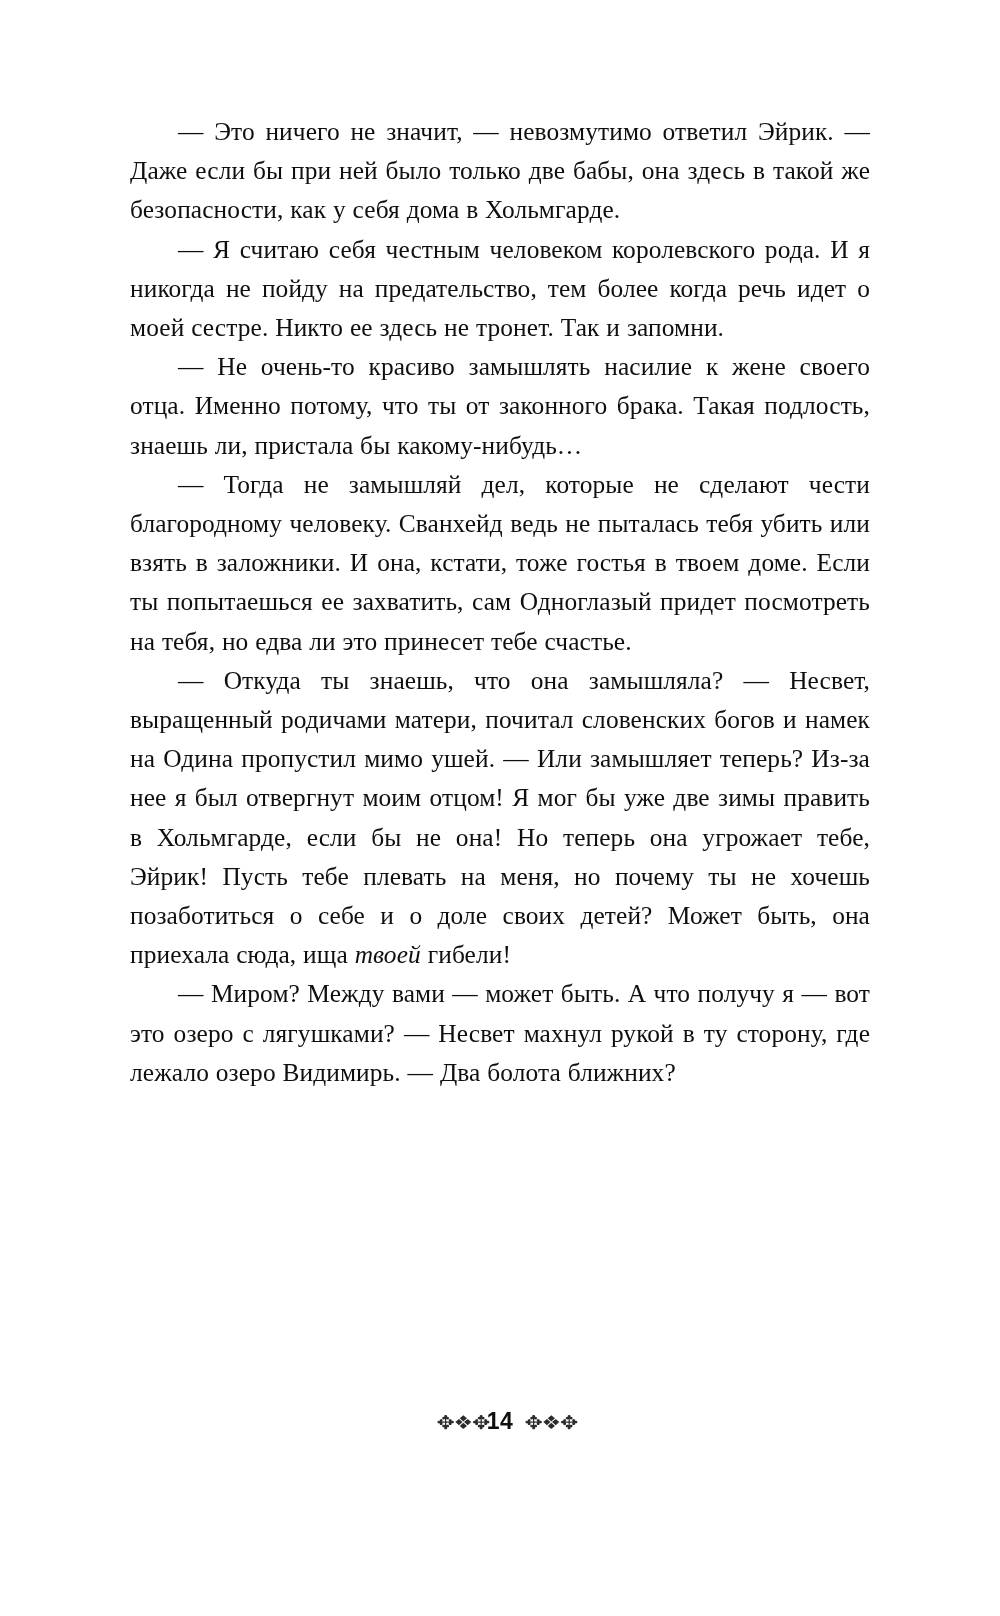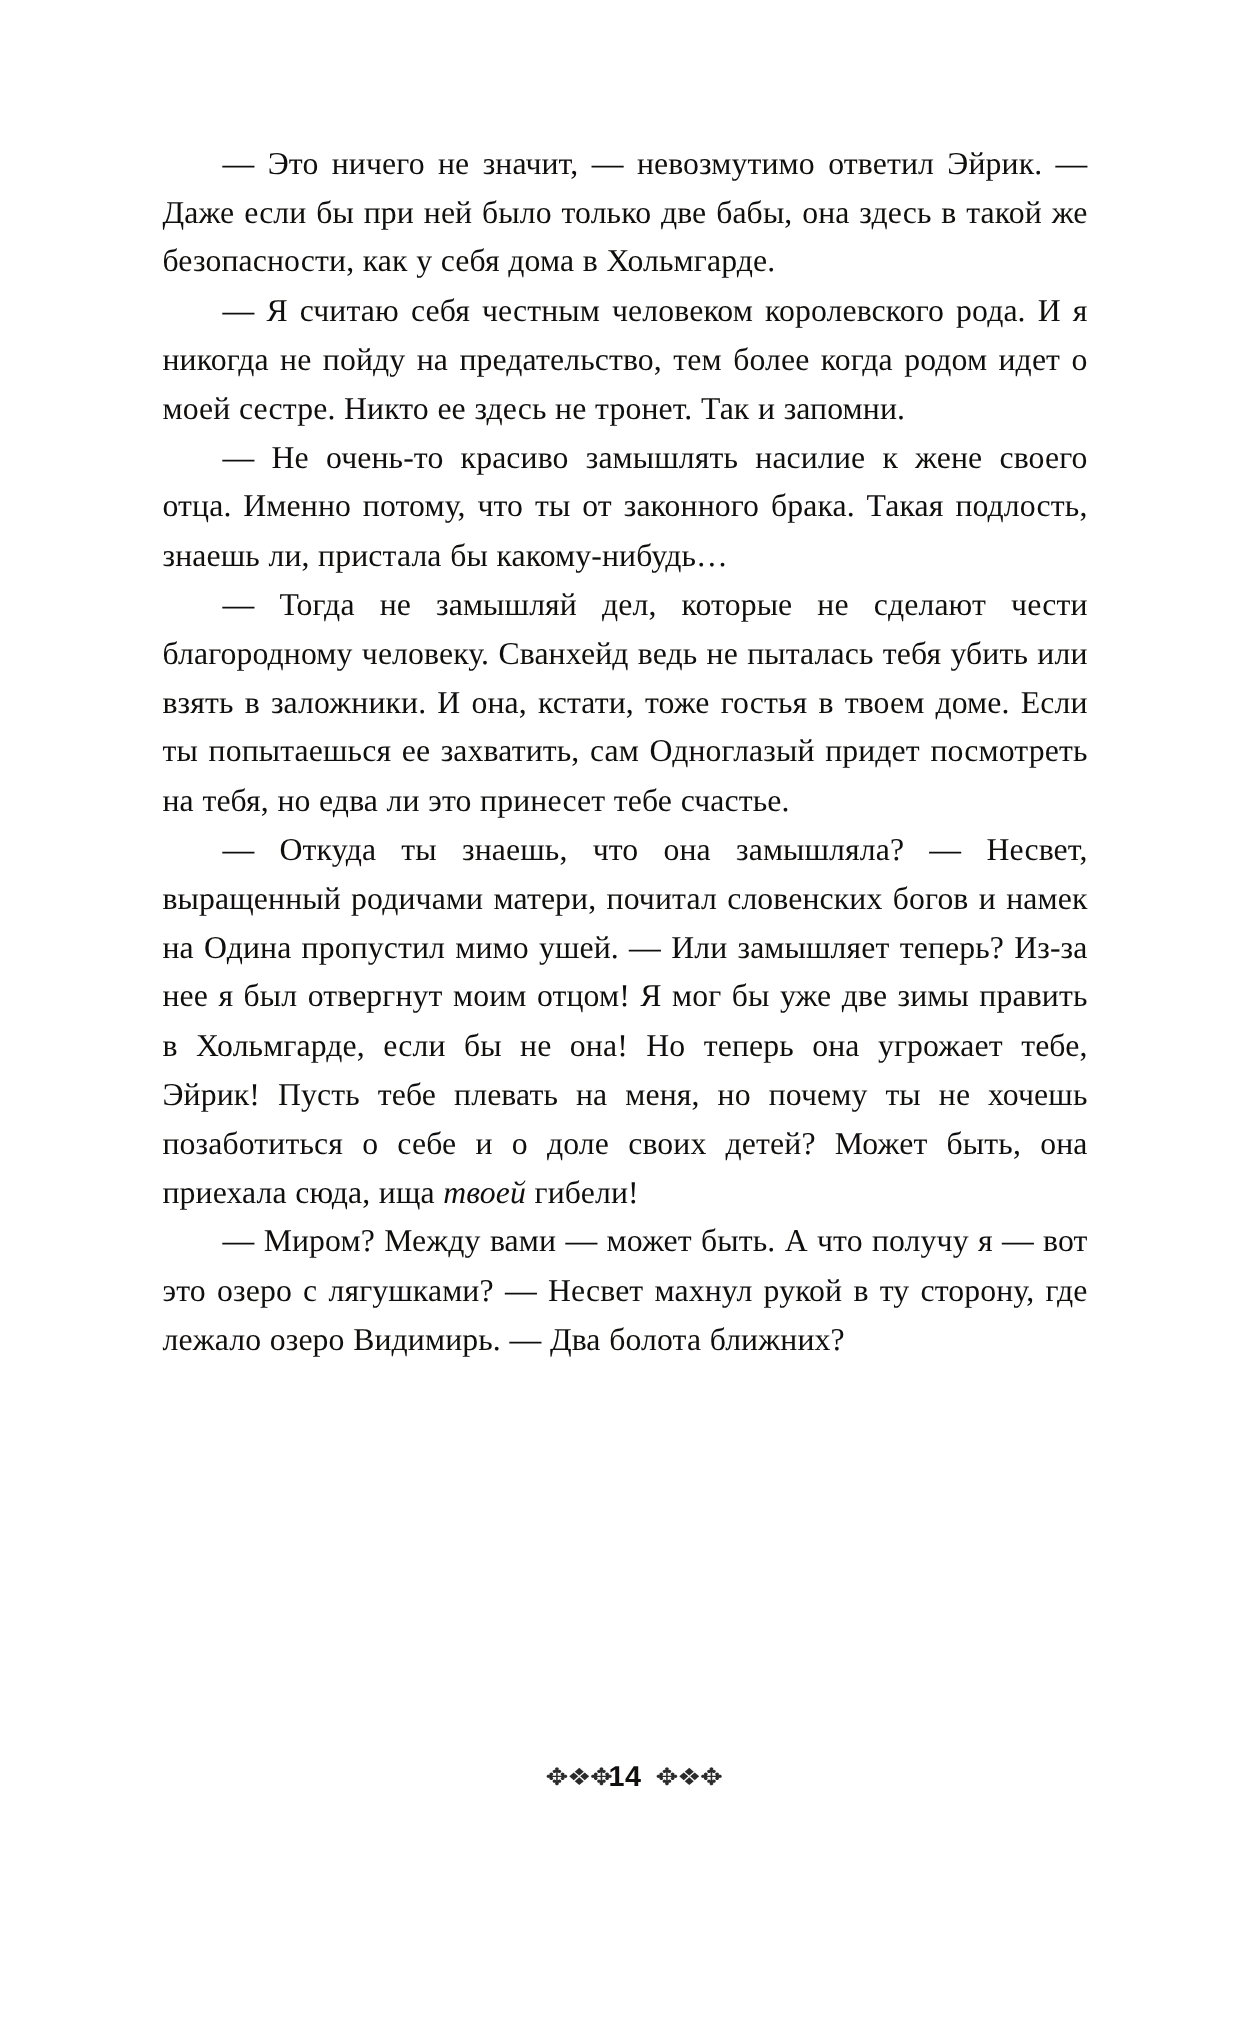--- a/index.html
+++ b/index.html
@@ -79,21 +79,21 @@
   i.em {
   }
 </style>
 </head>
 <body>
 
 <div class="page">
 
   <div class="text-block">
     <p class="para">— Это ничего не значит, — невозмутимо ответил Эйрик. — Даже если бы при ней было только две бабы, она здесь в такой же безопасности, как у себя дома в Хольмгарде.</p>
-    <p class="para">— Я считаю себя честным человеком королевского рода. И я никогда не пойду на предательство, тем более когда родом идет о моей сестре. Никто ее здесь не тронет. Так и запомни.</p>
+    <p class="para">— Я считаю себя честным человеком королевского рода. И я никогда не пойду на предательство, тем более когда речь идет о моей сестре. Никто ее здесь не тронет. Так и запомни.</p>
     <p class="para">— Не очень-то красиво замышлять насилие к жене своего отца. Именно потому, что ты от законного брака. Такая подлость, знаешь ли, пристала бы какому-нибудь…</p>
     <p class="para">— Тогда не замышляй дел, которые не сделают чести благородному человеку. Сванхейд ведь не пыталась тебя убить или взять в заложники. И она, кстати, тоже гостья в твоем доме. Если ты попытаешься ее захватить, сам Одноглазый придет посмотреть на тебя, но едва ли это принесет тебе счастье.</p>
     <p class="para">— Откуда ты знаешь, что она замышляла? — Несвет, выращенный родичами матери, почитал словенских богов и намек на Одина пропустил мимо ушей. — Или замышляет теперь? Из-за нее я был отвергнут моим отцом! Я мог бы уже две зимы править в Хольмгарде, если бы не она! Но теперь она угрожает тебе, Эйрик! Пусть тебе плевать на меня, но почему ты не хочешь позаботиться о себе и о доле своих детей? Может быть, она приехала сюда, ища <i class="em">твоей</i> гибели!</p>
     <p class="para">— Миром? Между вами — может быть. А что получу я — вот это озеро с лягушками? — Несвет махнул рукой в ту сторону, где лежало озеро Видимирь. — Два болота ближних?</p>
   </div>
 
   <div class="footer">
     <div class="footer-inner">
       <span class="ornament">
           <span class="glyph">✥❖✥</span>

